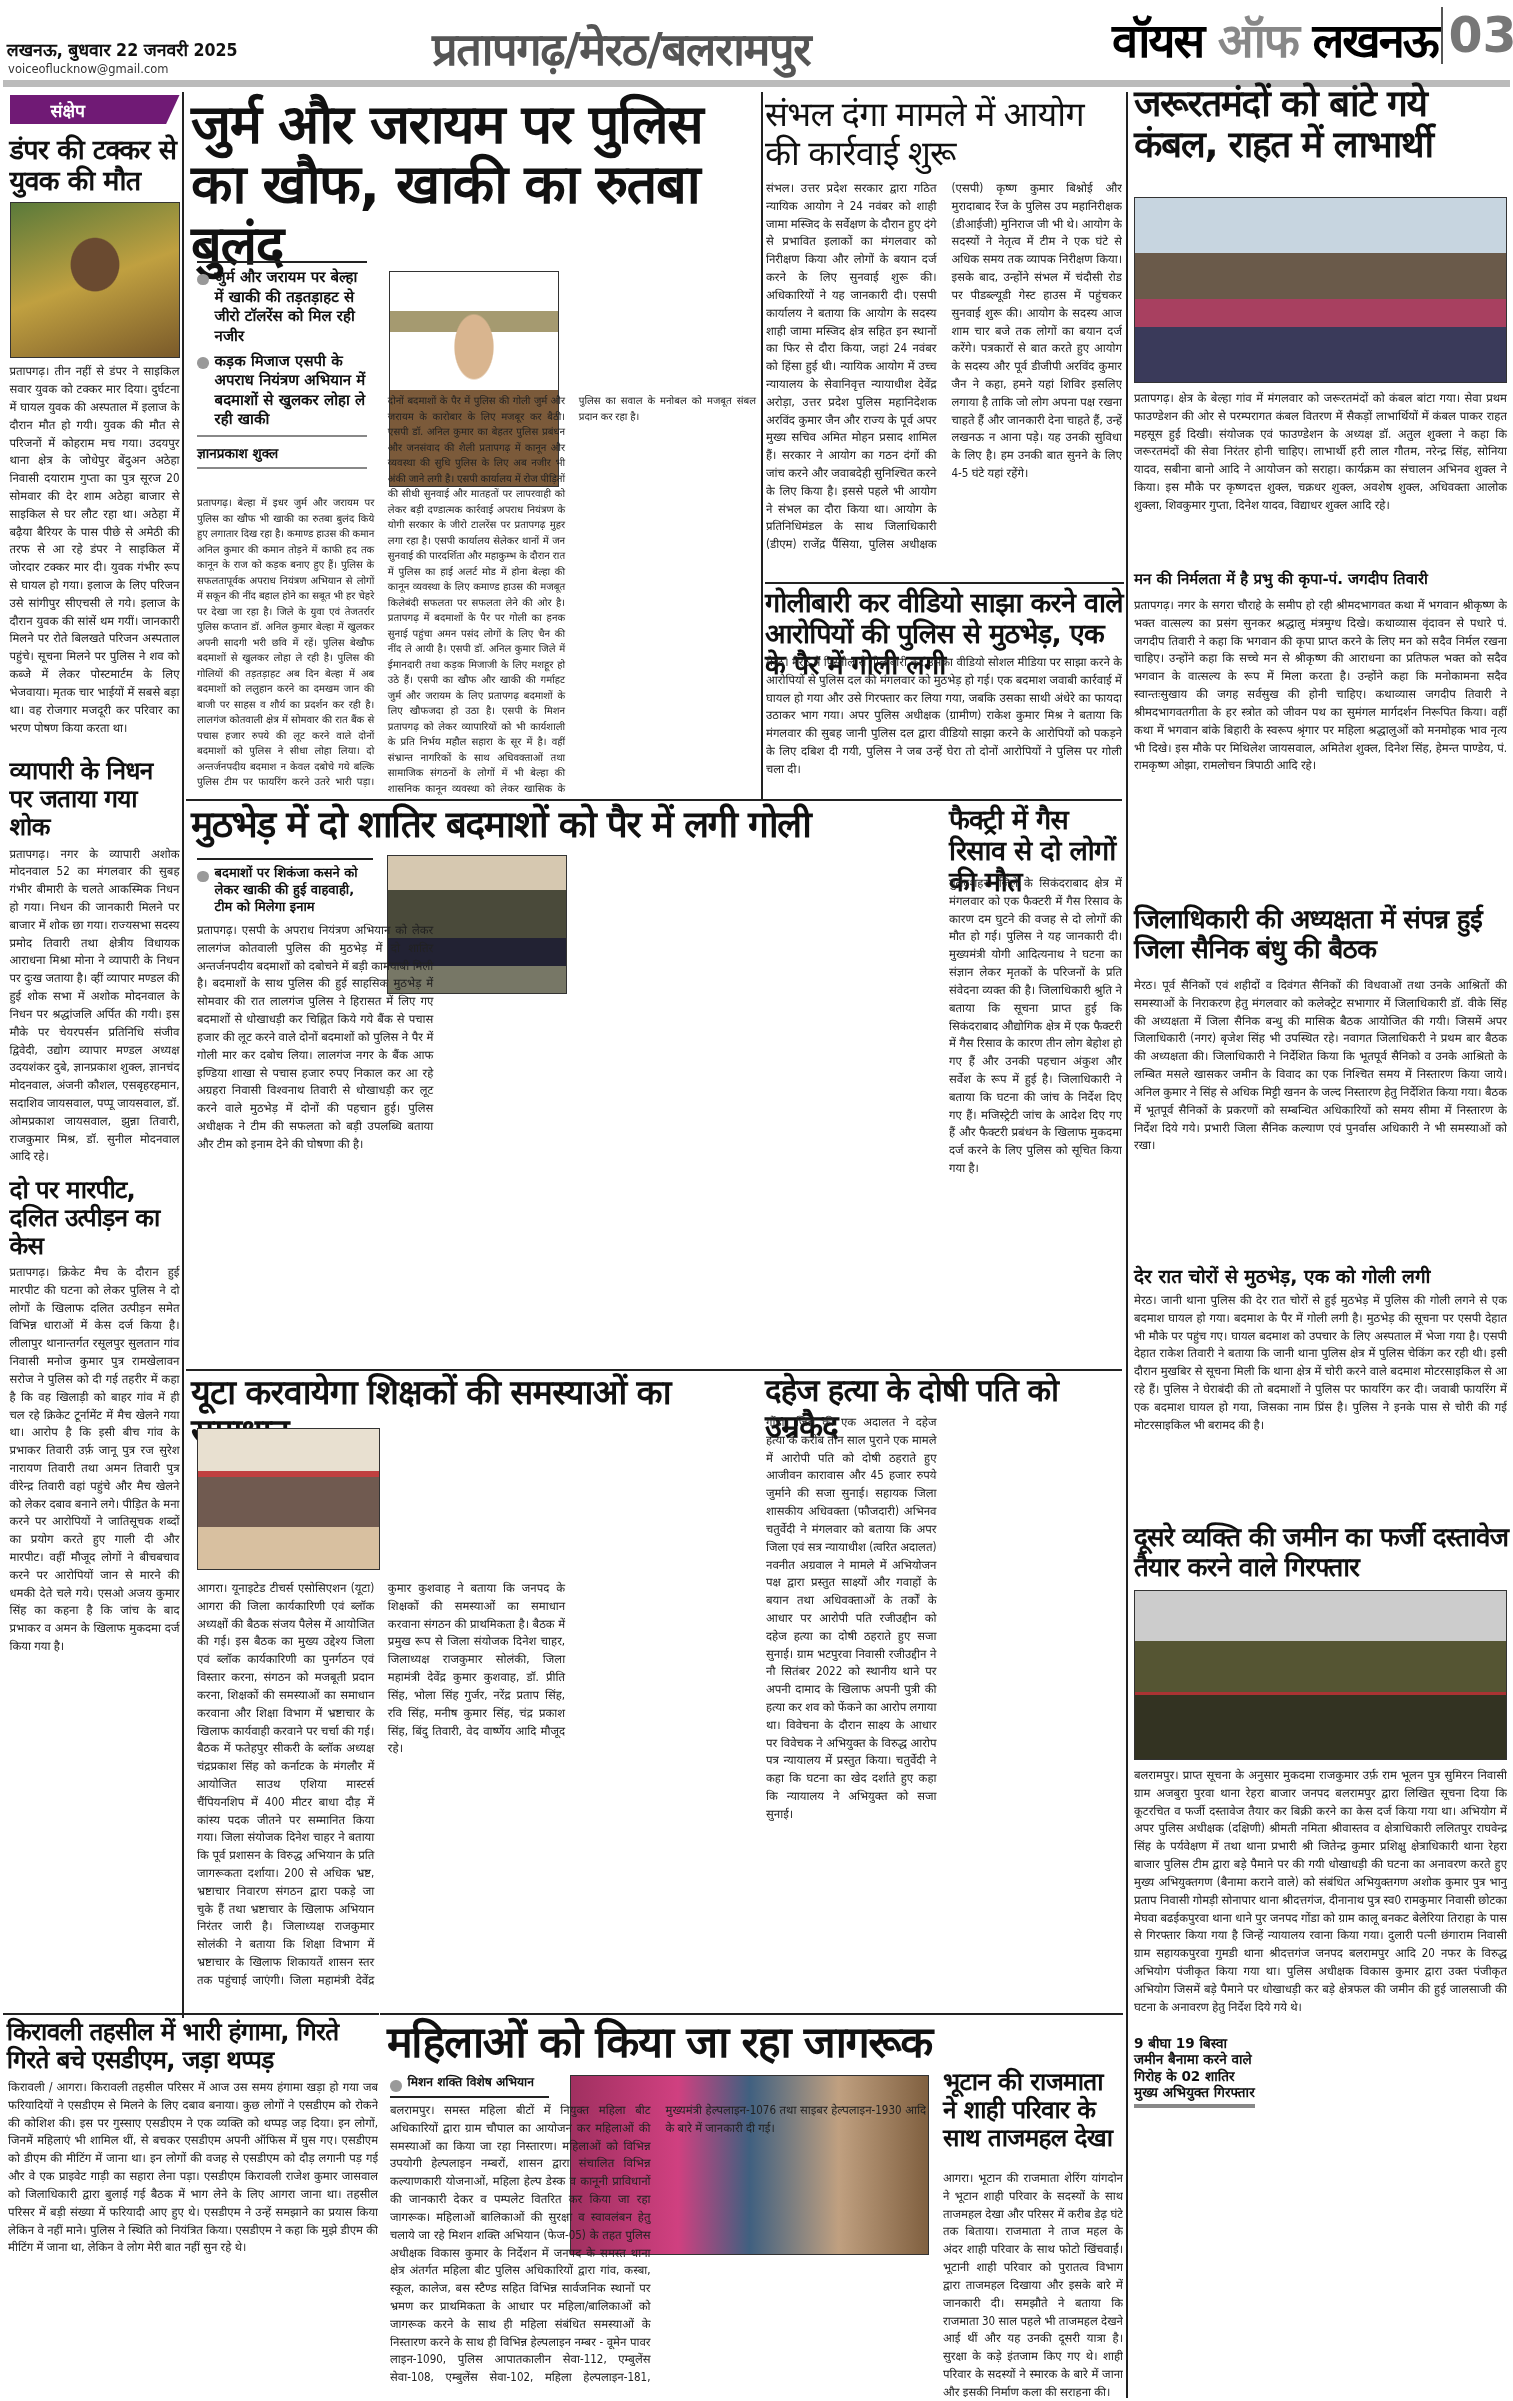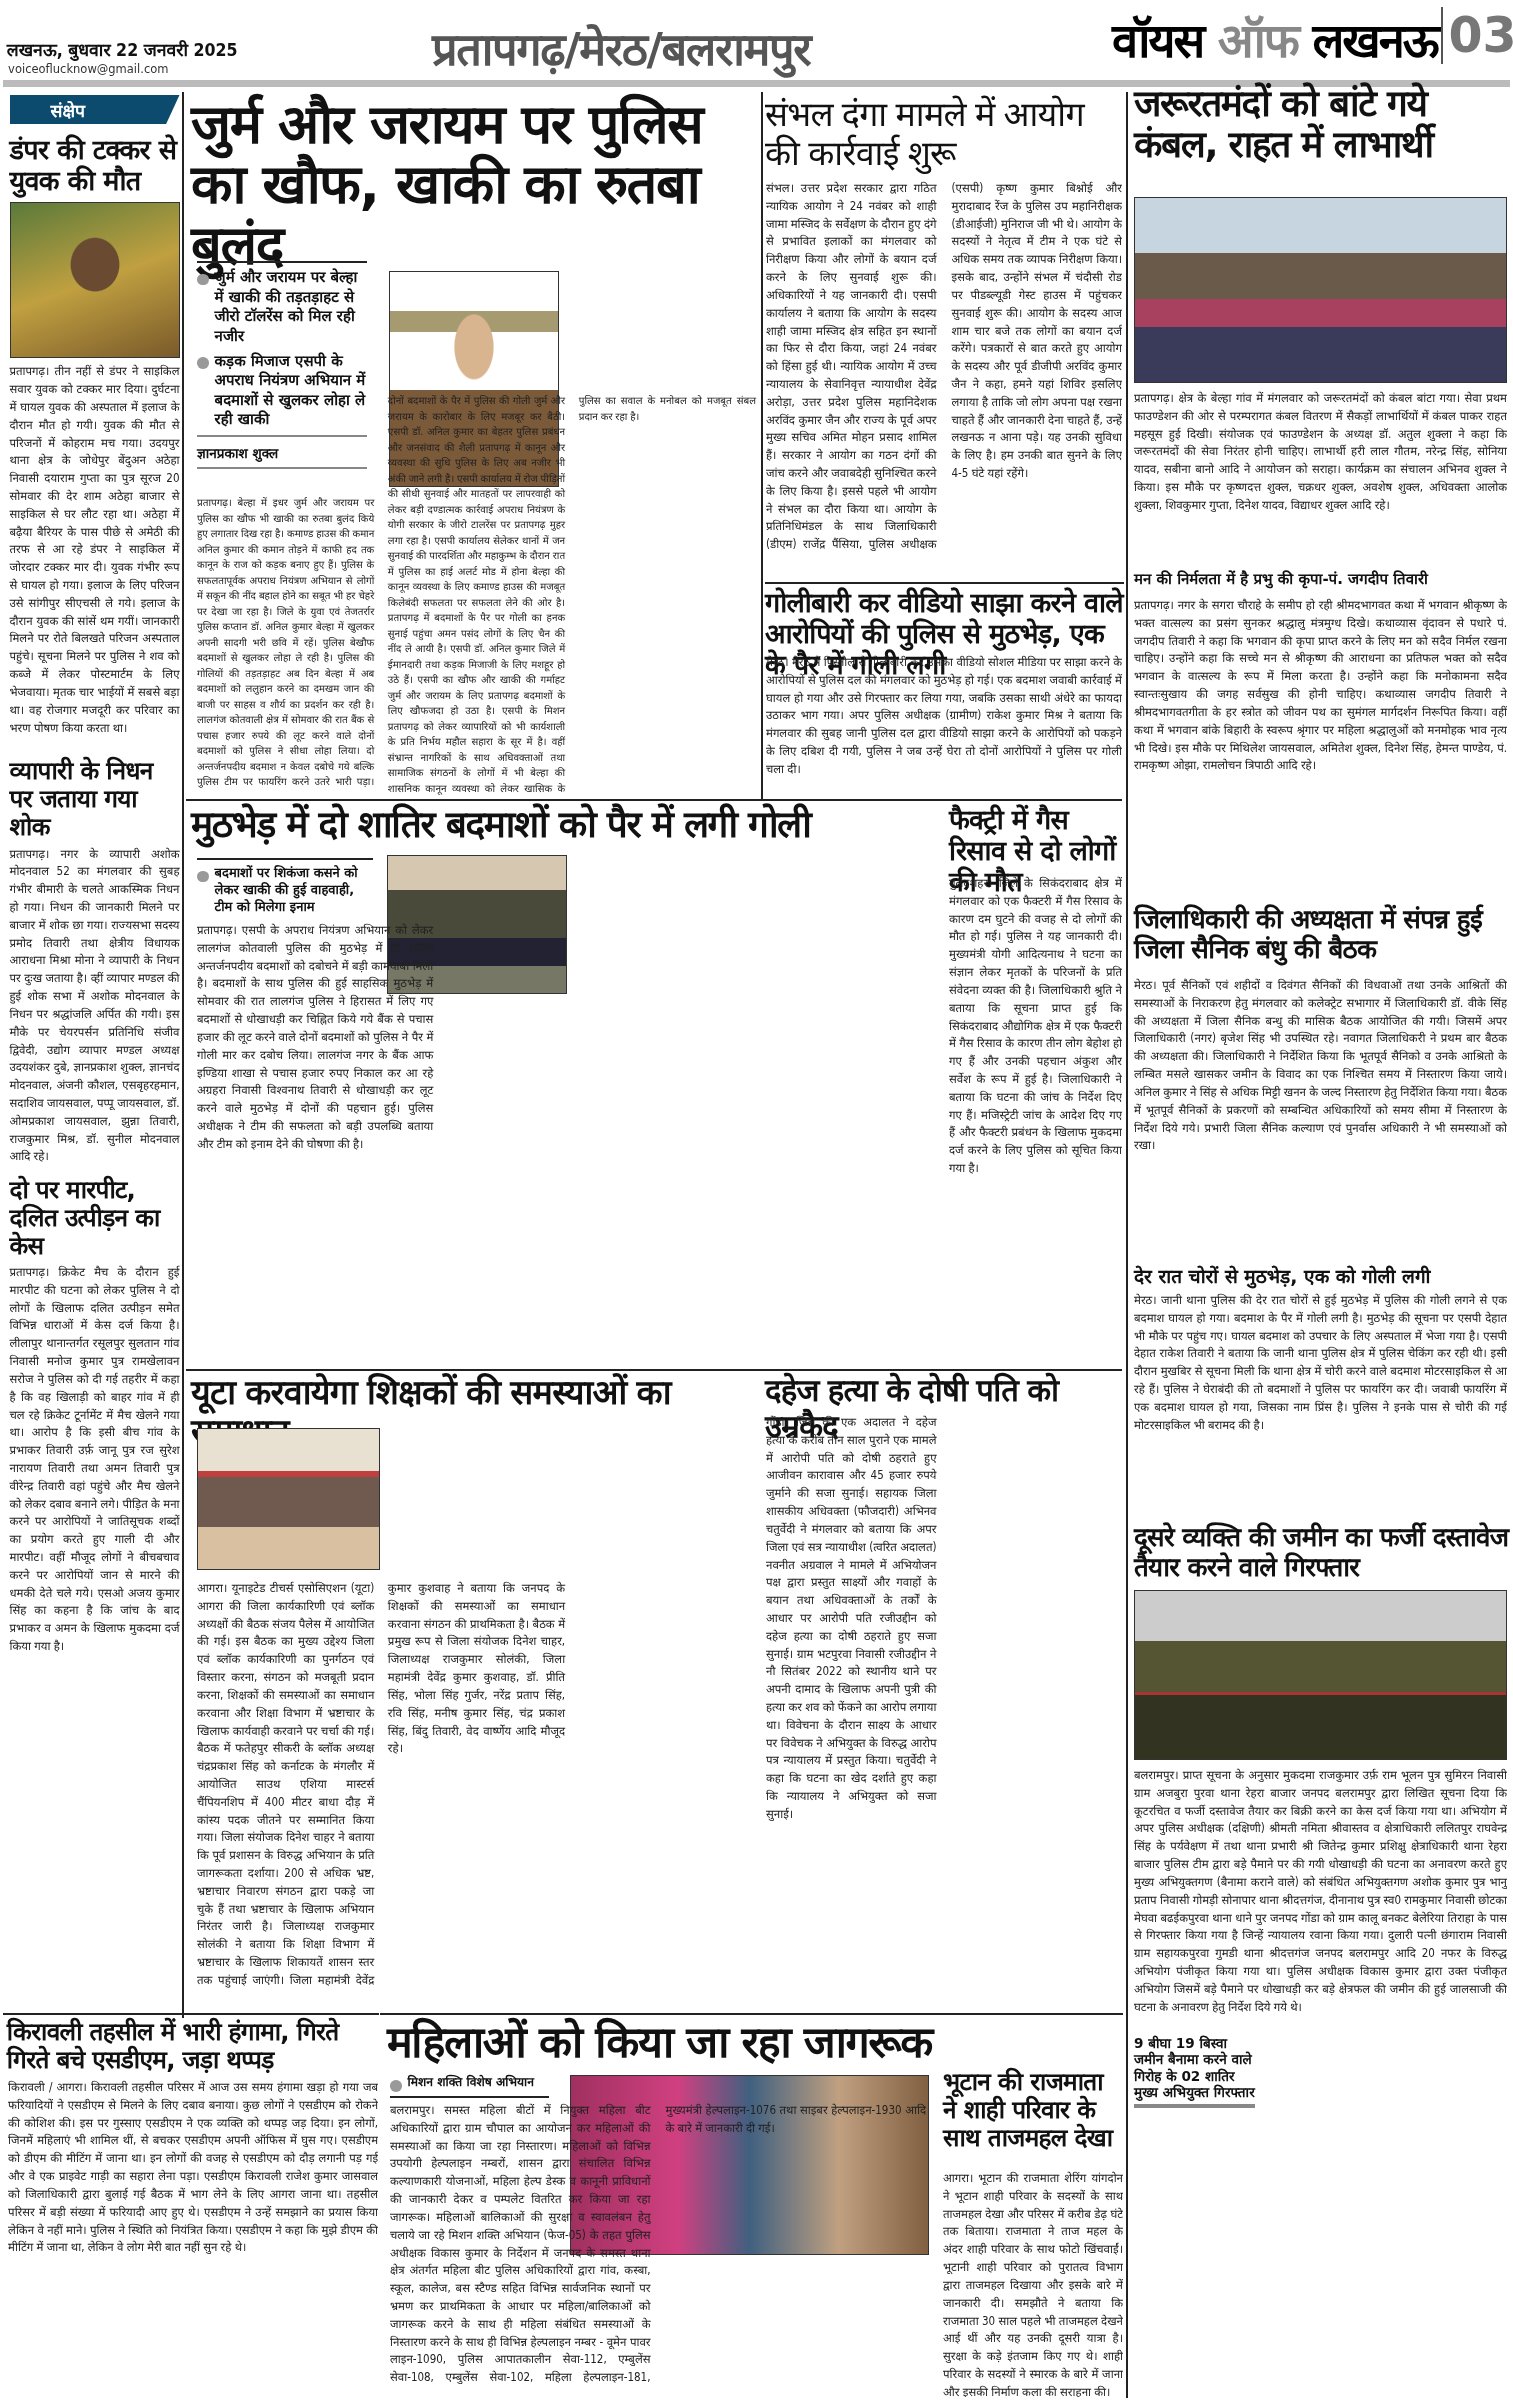--- a/index.html
+++ b/index.html
@@ -7,21 +7,21 @@
 .abs{position:absolute}
 .hdr-date{left:6.8px;top:37px;font-size:17.6px;font-weight:bold;font-family:"DejaVu Sans Condensed","DejaVu Sans",sans-serif}
 .hdr-mail{left:8.1px;top:62px;font-size:11.5px;color:#333}
 .hdr-section{left:432px;top:17px;font-size:45px;font-weight:bold;color:#555;letter-spacing:-1.4px}
 .hdr-brand{left:1112px;top:6.8px;font-size:47px;font-weight:900;color:#000;letter-spacing:-2px}
 .hdr-brand .grey{color:#888}
 .hdr-page{left:1441px;top:6.8px;font-size:49px;font-weight:900;color:#777;border-left:2px solid #555;padding-left:5.4px}
 .hdr-bar{left:3.4px;top:80px;width:1507px;height:6.8px;background:#bbb}
 .vline{background:#222;width:2px}
 .hline{background:#222;height:2px}
-.badge{background:#0c4a6e;color:#fff;font-size:17.6px;font-weight:bold;padding:2.7px 0 2.7px 41px;clip-path:polygon(0 0,100% 0,92% 100%,0 100%)}
+.badge{background:#701a75;color:#fff;font-size:17.6px;font-weight:bold;padding:2.7px 0 2.7px 41px;clip-path:polygon(0 0,100% 0,92% 100%,0 100%)}
 .h-xl{font-weight:900;line-height:1.12;letter-spacing:-1.4px}
 .h-lg{font-weight:bold;line-height:1.15;letter-spacing:-0.7px}
 .h-md{font-weight:bold;line-height:1.2}
 .h-thin{font-weight:normal;line-height:1.15;letter-spacing:-0.7px;font-family:"DejaVu Sans Condensed","DejaVu Sans",sans-serif}
 .body{font-size:11.5px;line-height:1.55;text-align:justify;color:#222;font-family:"DejaVu Sans Condensed","DejaVu Sans",sans-serif}
 .cols2{column-count:2;column-gap:15px}
 .cols3{column-count:3;column-gap:13.6px}
 .bullet{font-size:15px;font-weight:bold;line-height:1.3;padding-left:17.6px;position:relative;margin-bottom:5.4px}
 .bullet:before{content:"";position:absolute;left:0;top:5.4px;width:11.5px;height:11.5px;border-radius:50%;background:#999}
 .photo{background:linear-gradient(135deg,#6b7a5a,#a58c6a 40%,#4d5b6a 70%,#8a7860);border:1.4px solid #333}

